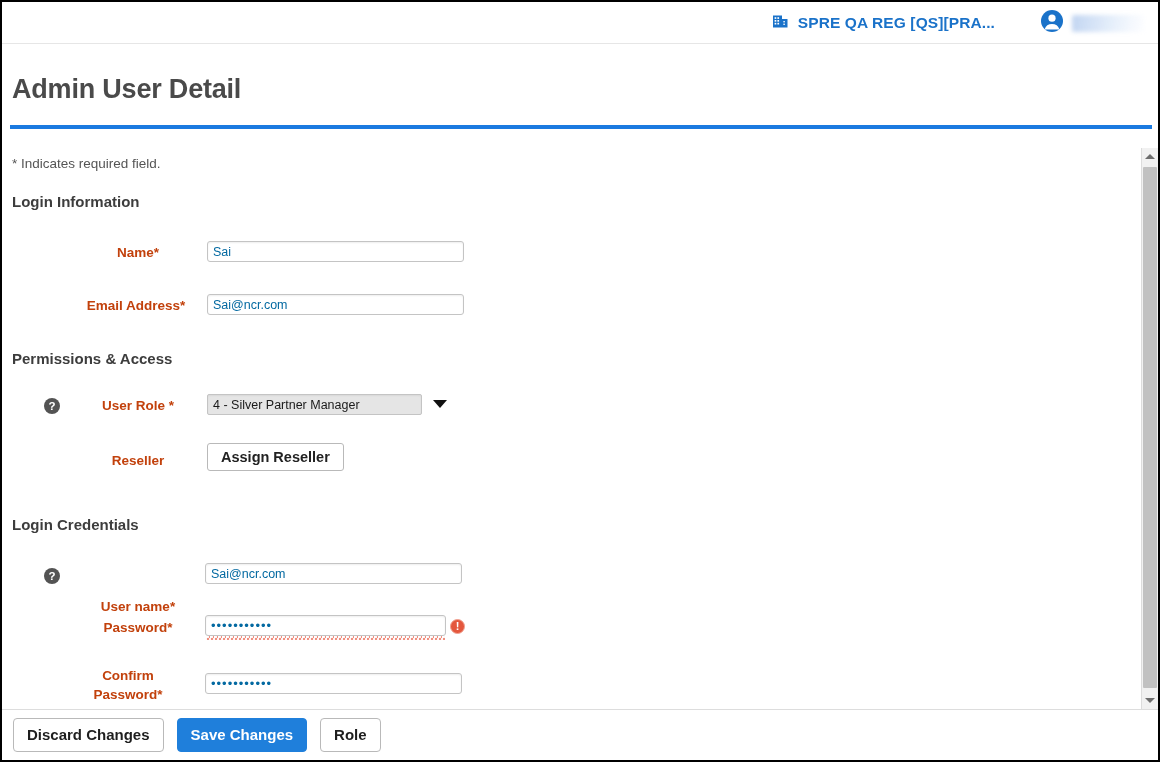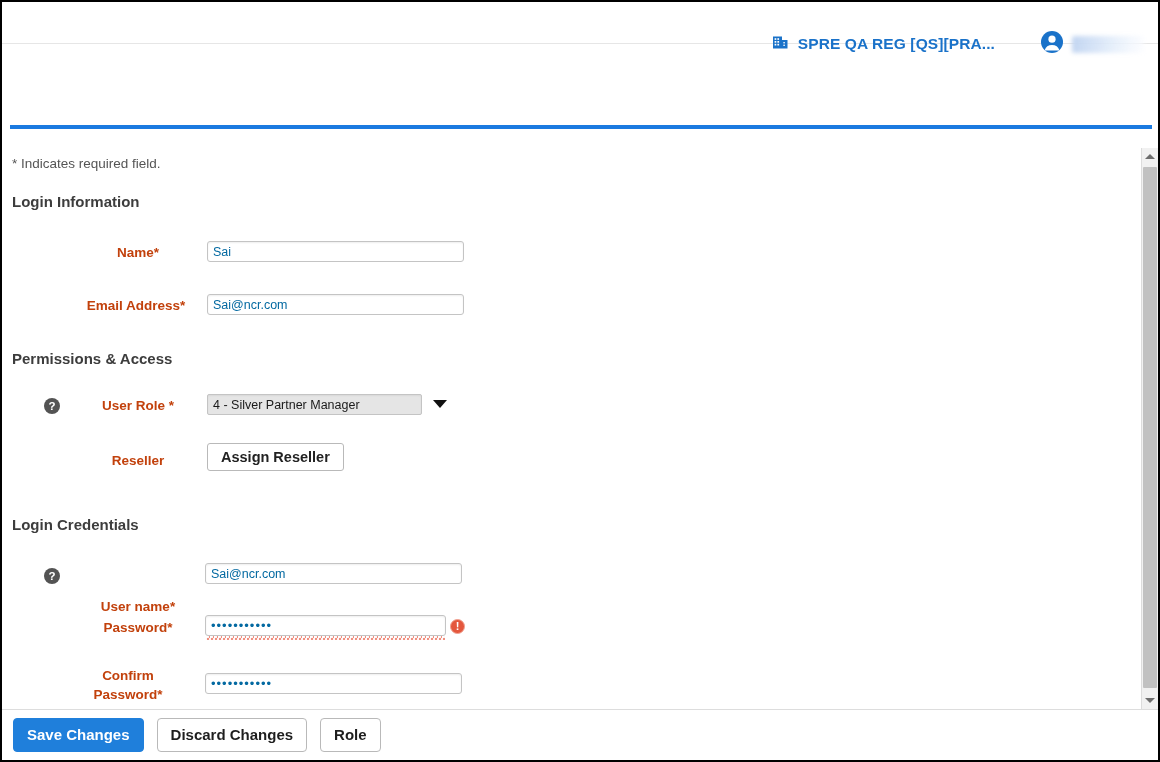--- a/index.html
+++ b/index.html
@@ -28,21 +28,20 @@
     border-bottom: 1px solid #e6e6e6;
   }
   .topbar-right {
     position: absolute;
     right: 14px;
     top: 0;
     height: 42px;
     display: flex;
     align-items: center;
     gap: 0;
-    margin-top: 21px;
   }
   .org-link {
     display: flex;
     align-items: center;
     gap: 9px;
     color: #1a72c9;
     font-size: 15.5px;
     font-weight: bold;
     letter-spacing: 0.1px;
     cursor: pointer;
@@ -345,20 +344,21 @@
             <circle cx="12" cy="9.2" r="3.6" fill="#ffffff"></circle>
             <path d="M4.6 20.4a7.8 7.8 0 0 1 14.8 0z" fill="#ffffff"></path>
           </svg>
         </span>
         <span class="user-name-redacted"></span>
       </div>
 
     </div>
   </div>
 
+  <div class="page-title">Admin User Detail</div>
   <div class="title-rule"></div>
 
   <div class="scroll-area">
     <div class="content">
 
       <div class="req-note">* Indicates required field.</div>
 
       <div class="section-head sec-user-info">Login Information</div>
 
       <div class="field-label" style="top:97px; left:76px;">Name*</div>
@@ -401,18 +401,18 @@
       <span class="sb-arrow-up"></span>
     </div>
     <div class="sb-thumb"></div>
     <div class="sb-btn sb-down">
       <span class="sb-arrow-down"></span>
     </div>
   </div>
 
   <div class="footer-rule"></div>
   <div class="footer">
+    <button class="btn btn-default">Discard Changes</button>
     <button class="btn btn-primary">Save Changes</button>
-    <button class="btn btn-default">Discard Changes</button>
     <button class="btn btn-default">Role</button>
   </div>
 
 </div>
 
 </body></html>

